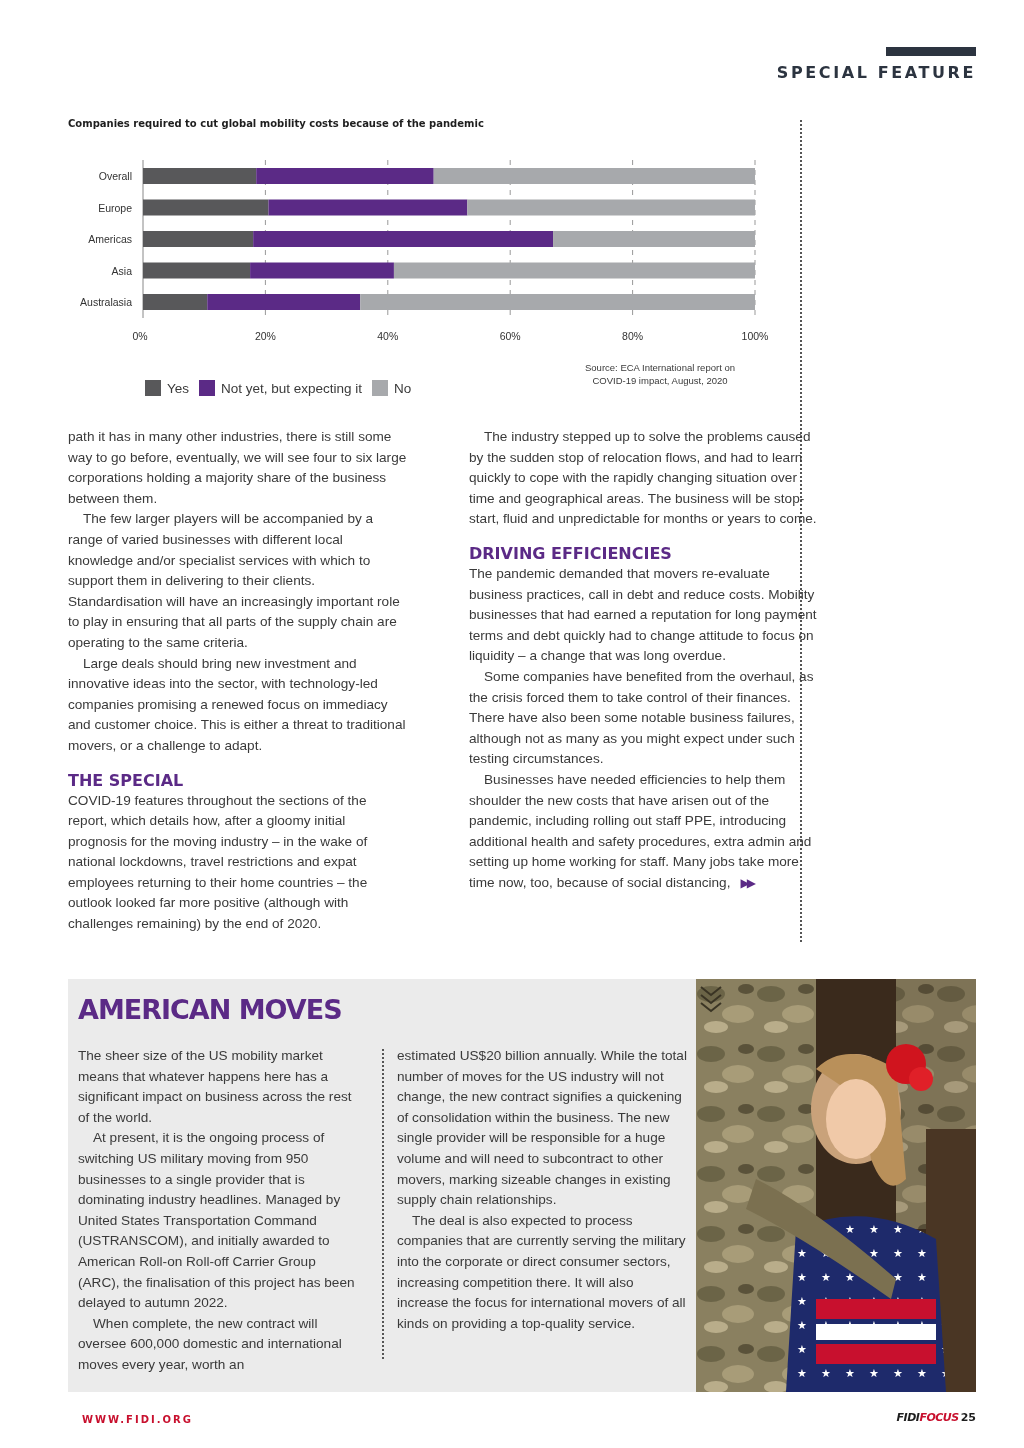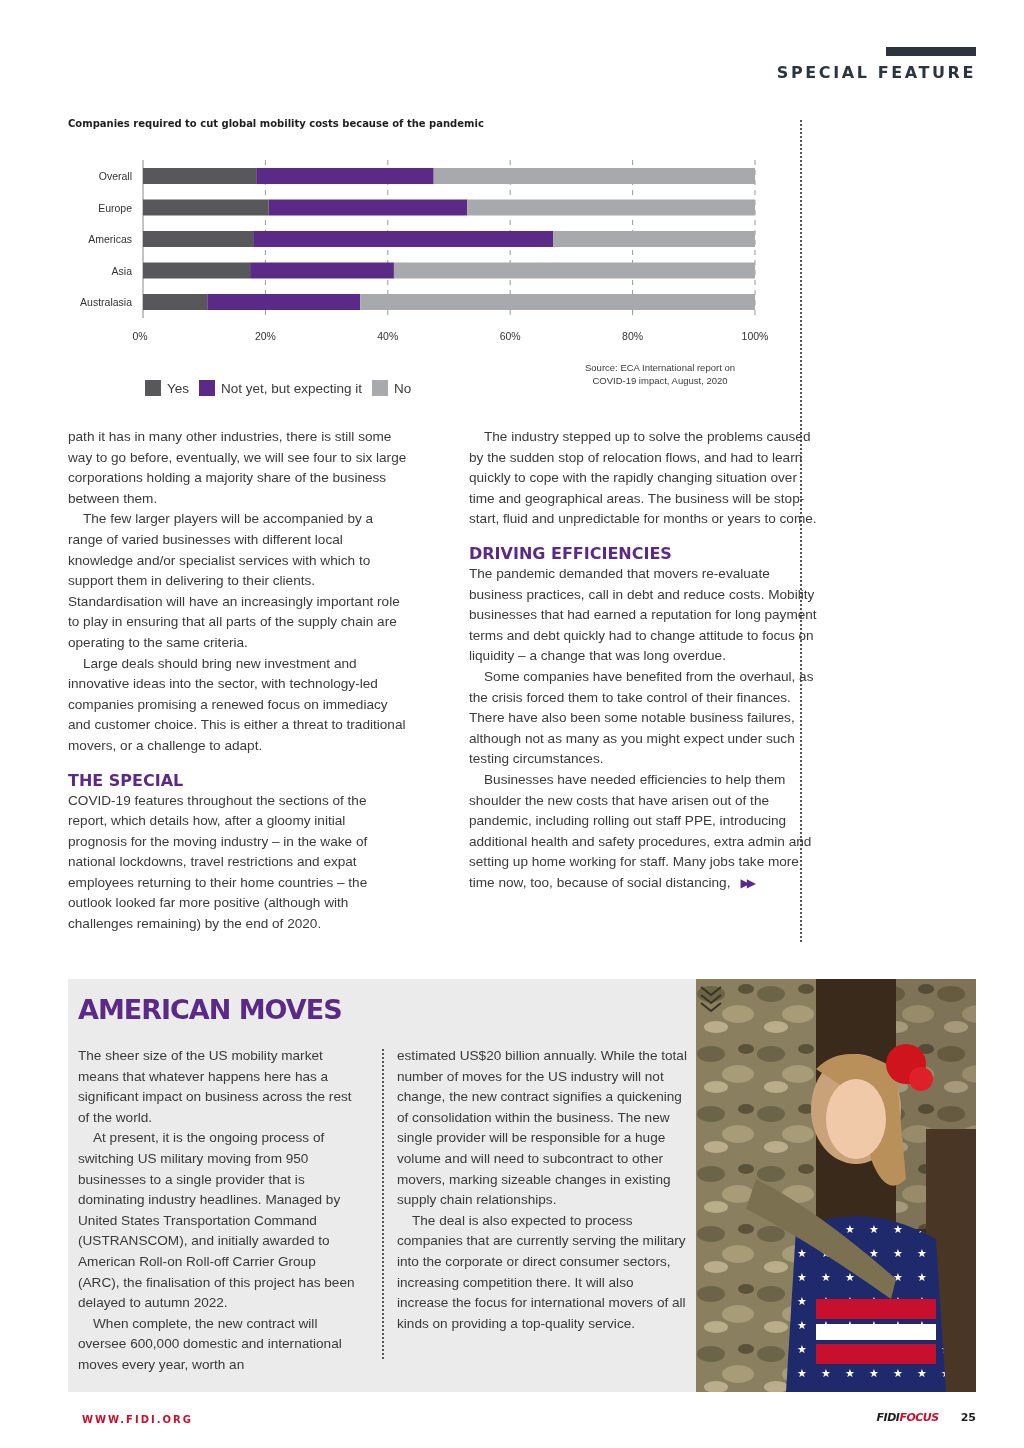--- a/index.html
+++ b/index.html
@@ -18,21 +18,21 @@
   .col p.indent { text-indent: 15px; }
   .col h3 { font-family: "DejaVu Sans", sans-serif; font-weight: bold; font-size: 16px; color: #5b2a86; margin-top: 14px; line-height: 20px; }
   .arrows { color: #5b2a86; font-size: 12px; letter-spacing: -3px; margin-left: 10px; }
   .box { position: absolute; left: 68px; top: 979px; width: 628px; height: 413px; background: #ebebeb; }
   .box h2 { position: absolute; left: 10px; top: 15px; font-family: "DejaVu Sans", sans-serif; font-weight: bold; font-size: 27px; letter-spacing: -1px; color: #5b2a86; }
   .photo { position: absolute; left: 696px; top: 979px; width: 280px; height: 413px; overflow: hidden; background: #7a6a4a; }
   .footer-left { position: absolute; left: 68px; top: 1414px; font-family: "DejaVu Sans", sans-serif; font-weight: bold; font-size: 10px; letter-spacing: 2px; color: #c8102e; margin-left: 14px; }
   .footer-right { position: absolute; right: 48px; top: 1411px; font-family: "DejaVu Sans", sans-serif; font-weight: bold; font-size: 11px; display: flex; align-items: baseline; }
   .fidi { color: #1e1e1e; font-style: italic; letter-spacing: -0.5px; }
   .focus { color: #c8102e; font-style: italic; letter-spacing: -0.5px; }
-  .pagenum { color: #1e1e1e; margin-left: 22px; }
+  .pagenum { color: #1e1e1e; margin-left: 2px; }
 </style>
 </head>
 <body>
 
 <div class="header-bar"></div>
 <div class="header-title">SPECIAL FEATURE</div>
 
 <div class="chart-title">Companies required to cut global mobility costs because of the pandemic</div>
 
 <svg id="chart" xmlns="http://www.w3.org/2000/svg">

